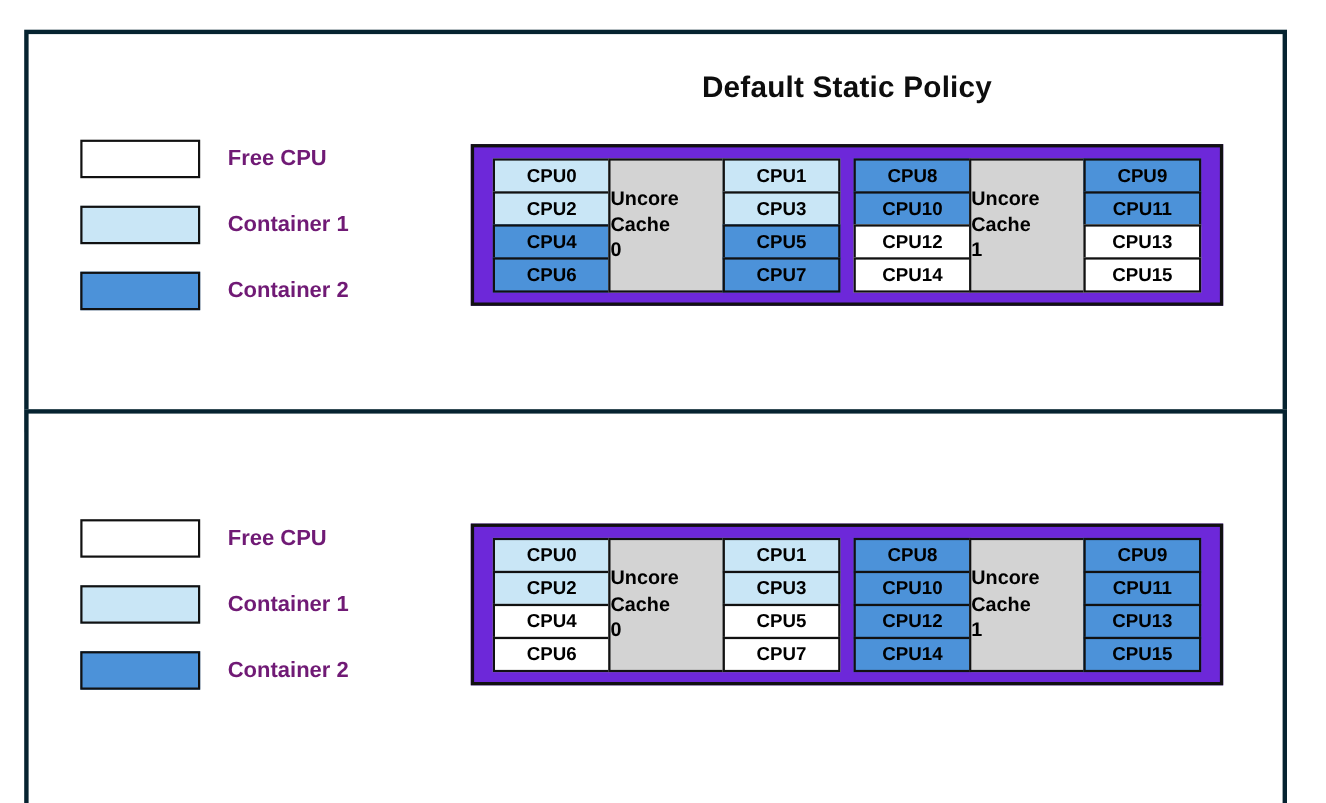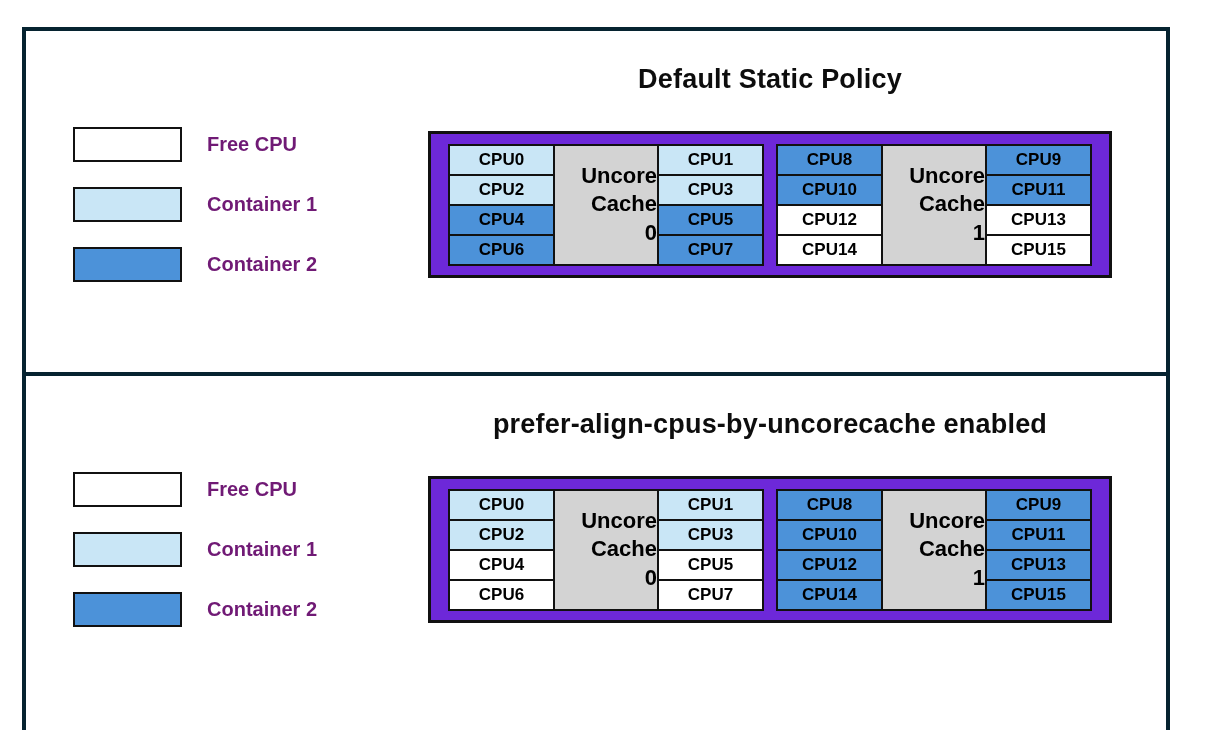--- a/index.html
+++ b/index.html
@@ -40,22 +40,22 @@
   .cpu-col { display:flex; flex-direction:column; }
   .cpu-cell {
     width:107px; height:32px; border:2px solid #111111; margin-top:-2px;
     display:flex; align-items:center; justify-content:center;
     font-size:17px; font-weight:bold; color:#000000;
   }
   .cpu-cell:first-child { margin-top:0; }
   .cache-box {
     width:106px; margin-left:-2px; margin-right:-2px;
     border:2px solid #111111;
-    display:flex; flex-direction:column; align-items:flex-end; justify-content:center;
-    font-size:22px; font-weight:bold; color:#000000; line-height:1.3;
+    display:flex; flex-direction:column; align-items:flex-start; justify-content:center;
+    font-size:18px; font-weight:bold; color:#000000; line-height:1.3;
     text-align:center;
   }
 </style>
 </head>
 <body>
 
 <section class="panel p1">
   <h2 class="title">Default Static Policy</h2>
   <div class="legend">
       <div class="legend-row">
@@ -107,21 +107,20 @@
           <div class="cpu-cell" style="background: rgb(76, 146, 217);">CPU9</div>
           <div class="cpu-cell" style="background: rgb(76, 146, 217);">CPU11</div>
           <div class="cpu-cell" style="background: rgb(255, 255, 255);">CPU13</div>
           <div class="cpu-cell" style="background: rgb(255, 255, 255);">CPU15</div>
         </div>
       </div>
     </div>
 </section>
 
 <section class="panel p2">
-  <h2 class="title">prefer-align-cpus-by-uncorecache enabled</h2>
   <div class="legend">
       <div class="legend-row">
         <div class="swatch" style="background: rgb(255, 255, 255);"></div>
         <div class="legend-label">Free CPU</div>
       </div>
       <div class="legend-row">
         <div class="swatch" style="background: rgb(201, 230, 246);"></div>
         <div class="legend-label">Container 1</div>
       </div>
       <div class="legend-row">

